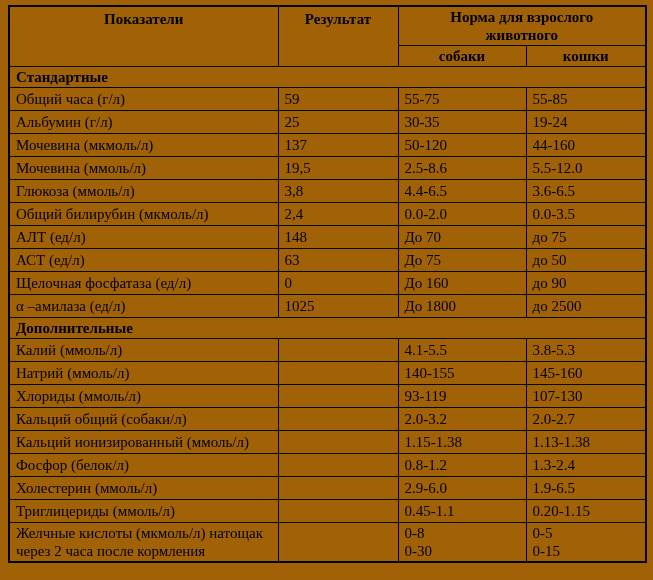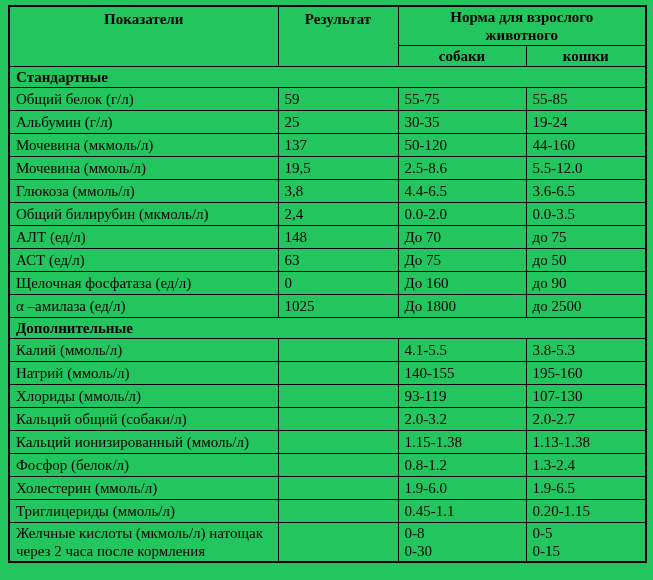--- a/index.html
+++ b/index.html
@@ -4,21 +4,21 @@
 <style>
   html, body {
     margin: 0;
     padding: 0;
     background: #ffffff;
   }
   .page {
     position: relative;
     width: 653px;
     height: 580px;
-    background: #22c55e;
+    background: #a16207;
     font-family: "Liberation Serif", "DejaVu Serif", serif;
     color: #000000;
     overflow: hidden;
   }
   table.lab-table {
     position: absolute;
     left: 8px;
     top: 5px;
     width: 637px;
     border-collapse: collapse;
@@ -75,21 +75,21 @@
       <tr class="h-head2">
         <th>собаки</th>
         <th>кошки</th>
       </tr>
     </thead>
     <tbody>
       <tr class="section-row">
         <td colspan="4">Стандартные</td>
       </tr>
       <tr class="data-row">
-        <td>Общий белок (г/л)</td>
+        <td>Общий часа (г/л)</td>
         <td>59</td>
         <td>55-75</td>
         <td>55-85</td>
       </tr>
       <tr class="data-row">
         <td>Альбумин (г/л)</td>
         <td>25</td>
         <td>30-35</td>
         <td>19-24</td>
       </tr>
@@ -147,21 +147,21 @@
       <tr class="data-row">
         <td>Калий (ммоль/л)</td>
         <td></td>
         <td>4.1-5.5</td>
         <td>3.8-5.3</td>
       </tr>
       <tr class="data-row">
         <td>Натрий (ммоль/л)</td>
         <td></td>
         <td>140-155</td>
-        <td>195-160</td>
+        <td>145-160</td>
       </tr>
       <tr class="data-row">
         <td>Хлориды (ммоль/л)</td>
         <td></td>
         <td>93-119</td>
         <td>107-130</td>
       </tr>
       <tr class="data-row">
         <td>Кальций общий (собаки/л)</td>
         <td></td>
@@ -176,21 +176,21 @@
       </tr>
       <tr class="data-row">
         <td>Фосфор (белок/л)</td>
         <td></td>
         <td>0.8-1.2</td>
         <td>1.3-2.4</td>
       </tr>
       <tr class="data-row">
         <td>Холестерин (ммоль/л)</td>
         <td></td>
-        <td>1.9-6.0</td>
+        <td>2.9-6.0</td>
         <td>1.9-6.5</td>
       </tr>
       <tr class="data-row">
         <td>Триглицериды (ммоль/л)</td>
         <td></td>
         <td>0.45-1.1</td>
         <td>0.20-1.15</td>
       </tr>
       <tr class="tall-row">
         <td>Желчные кислоты (мкмоль/л) натощак

